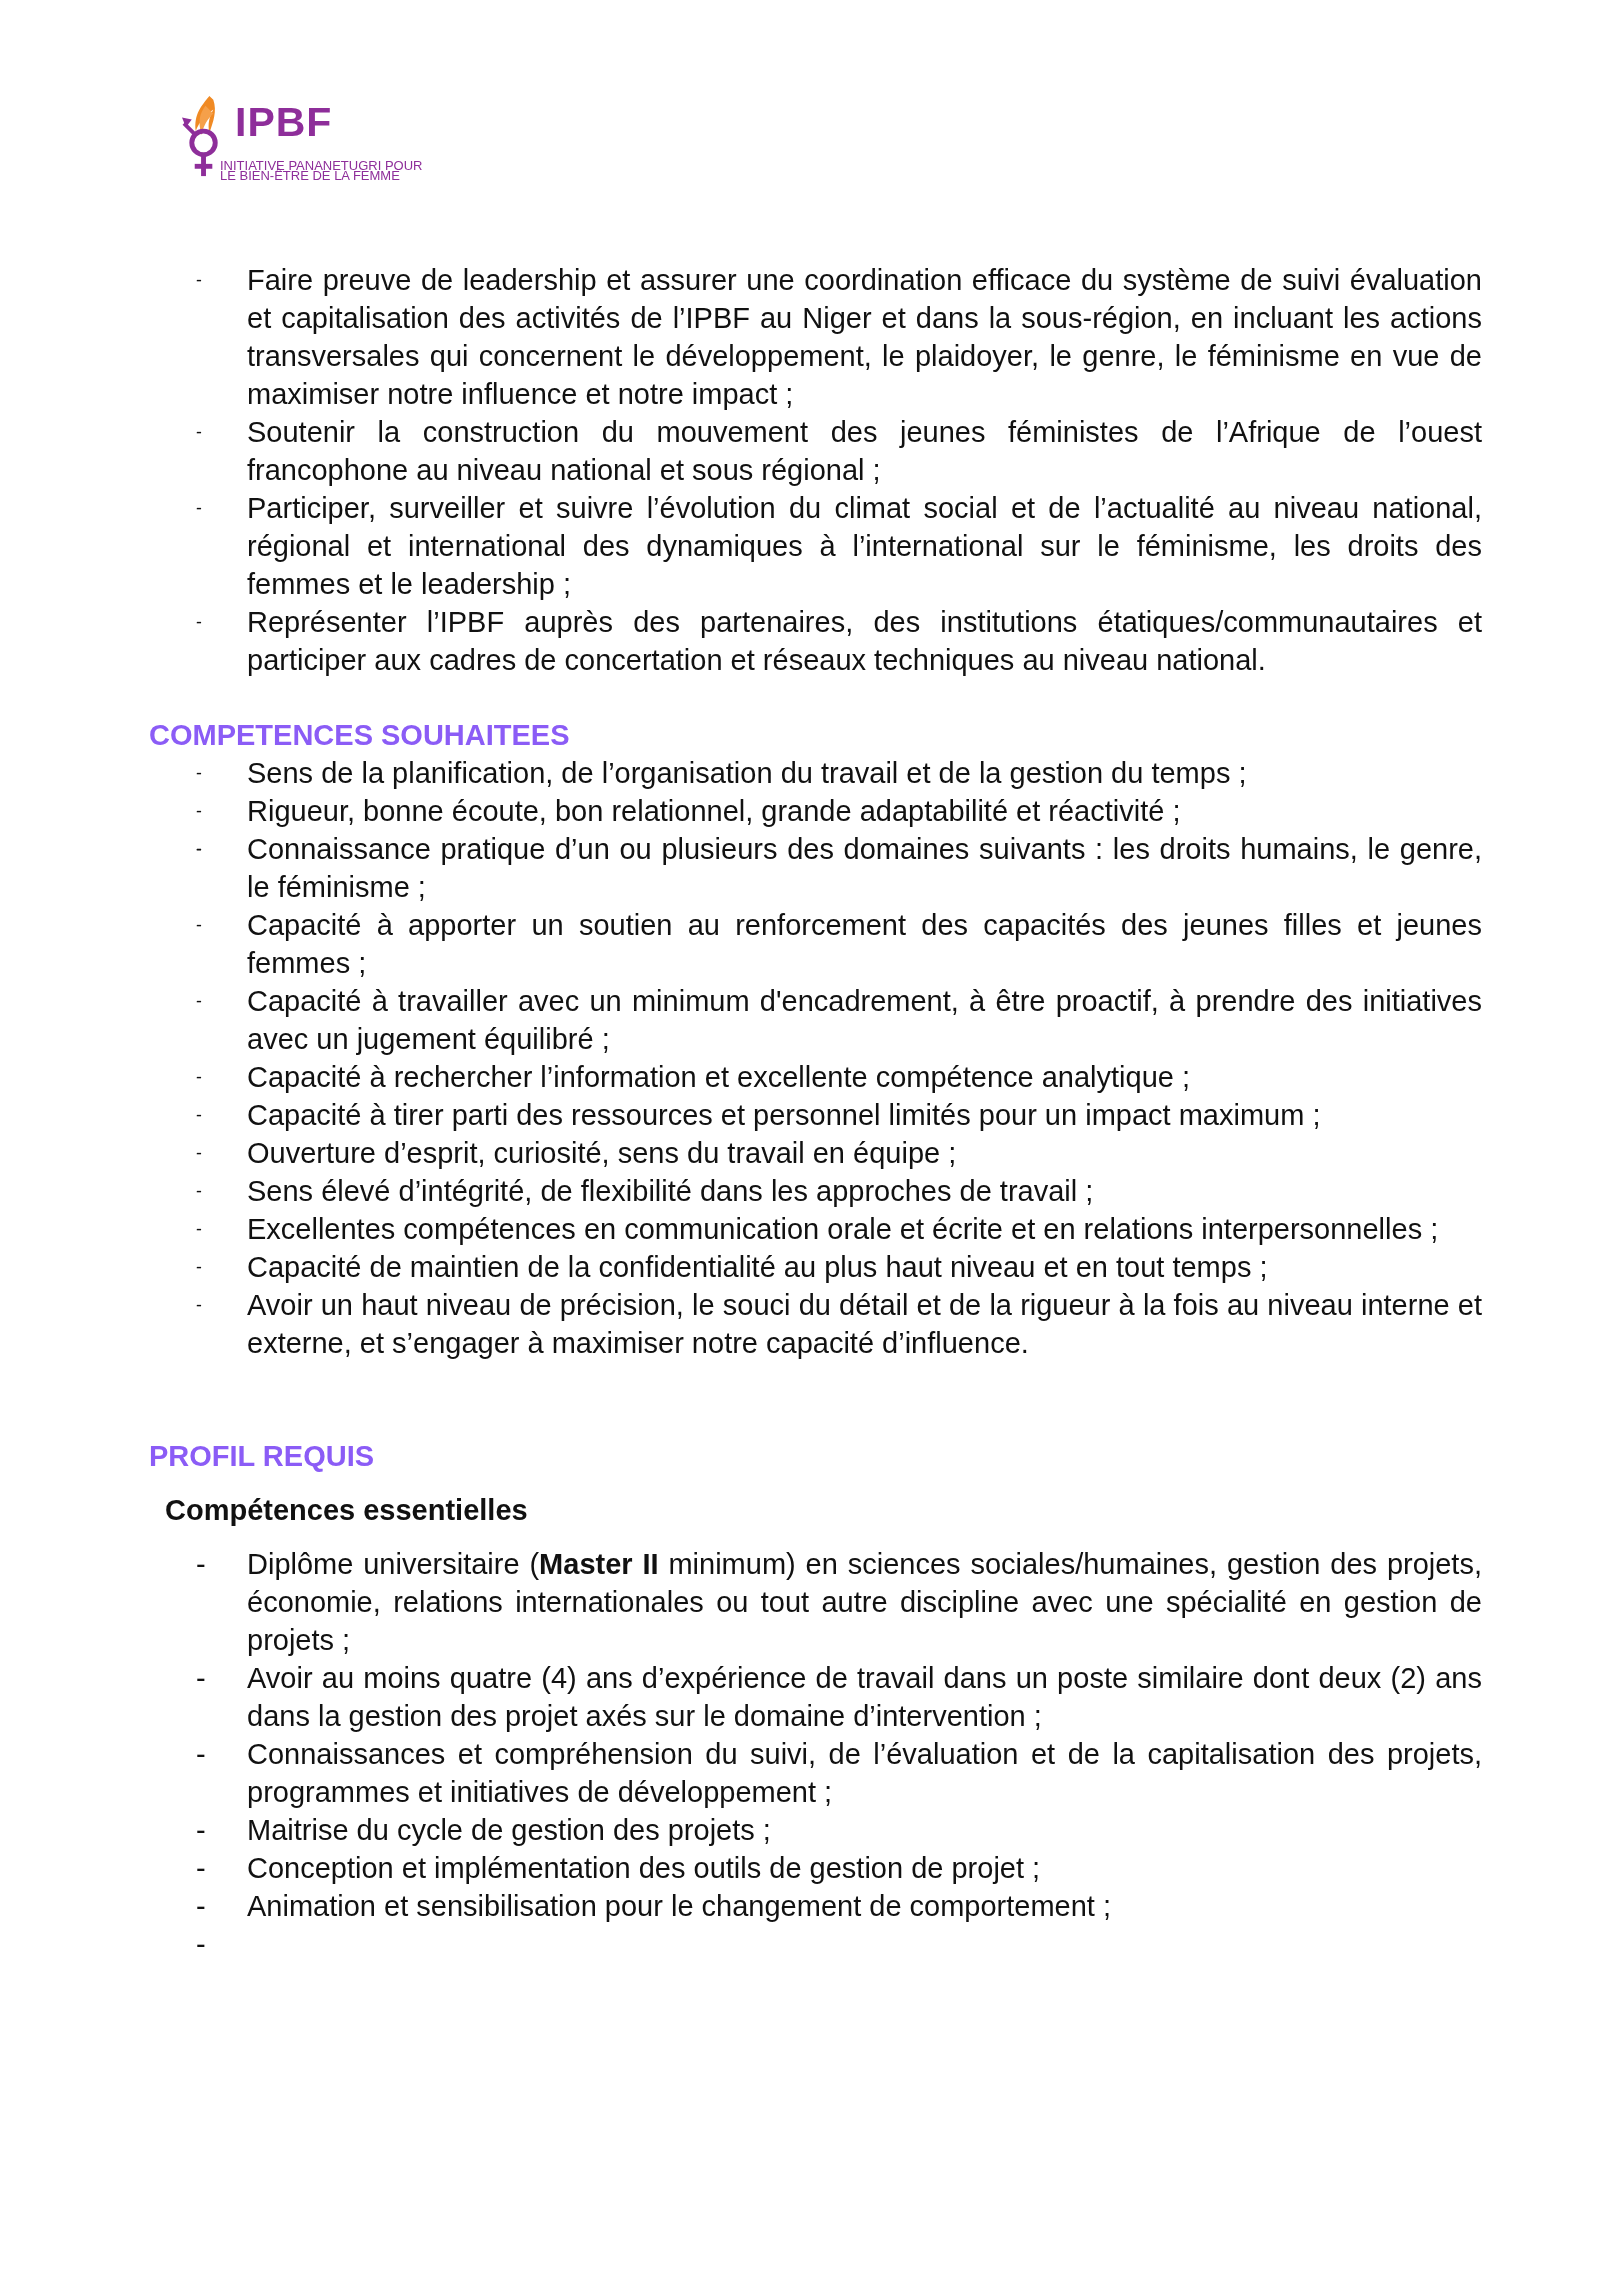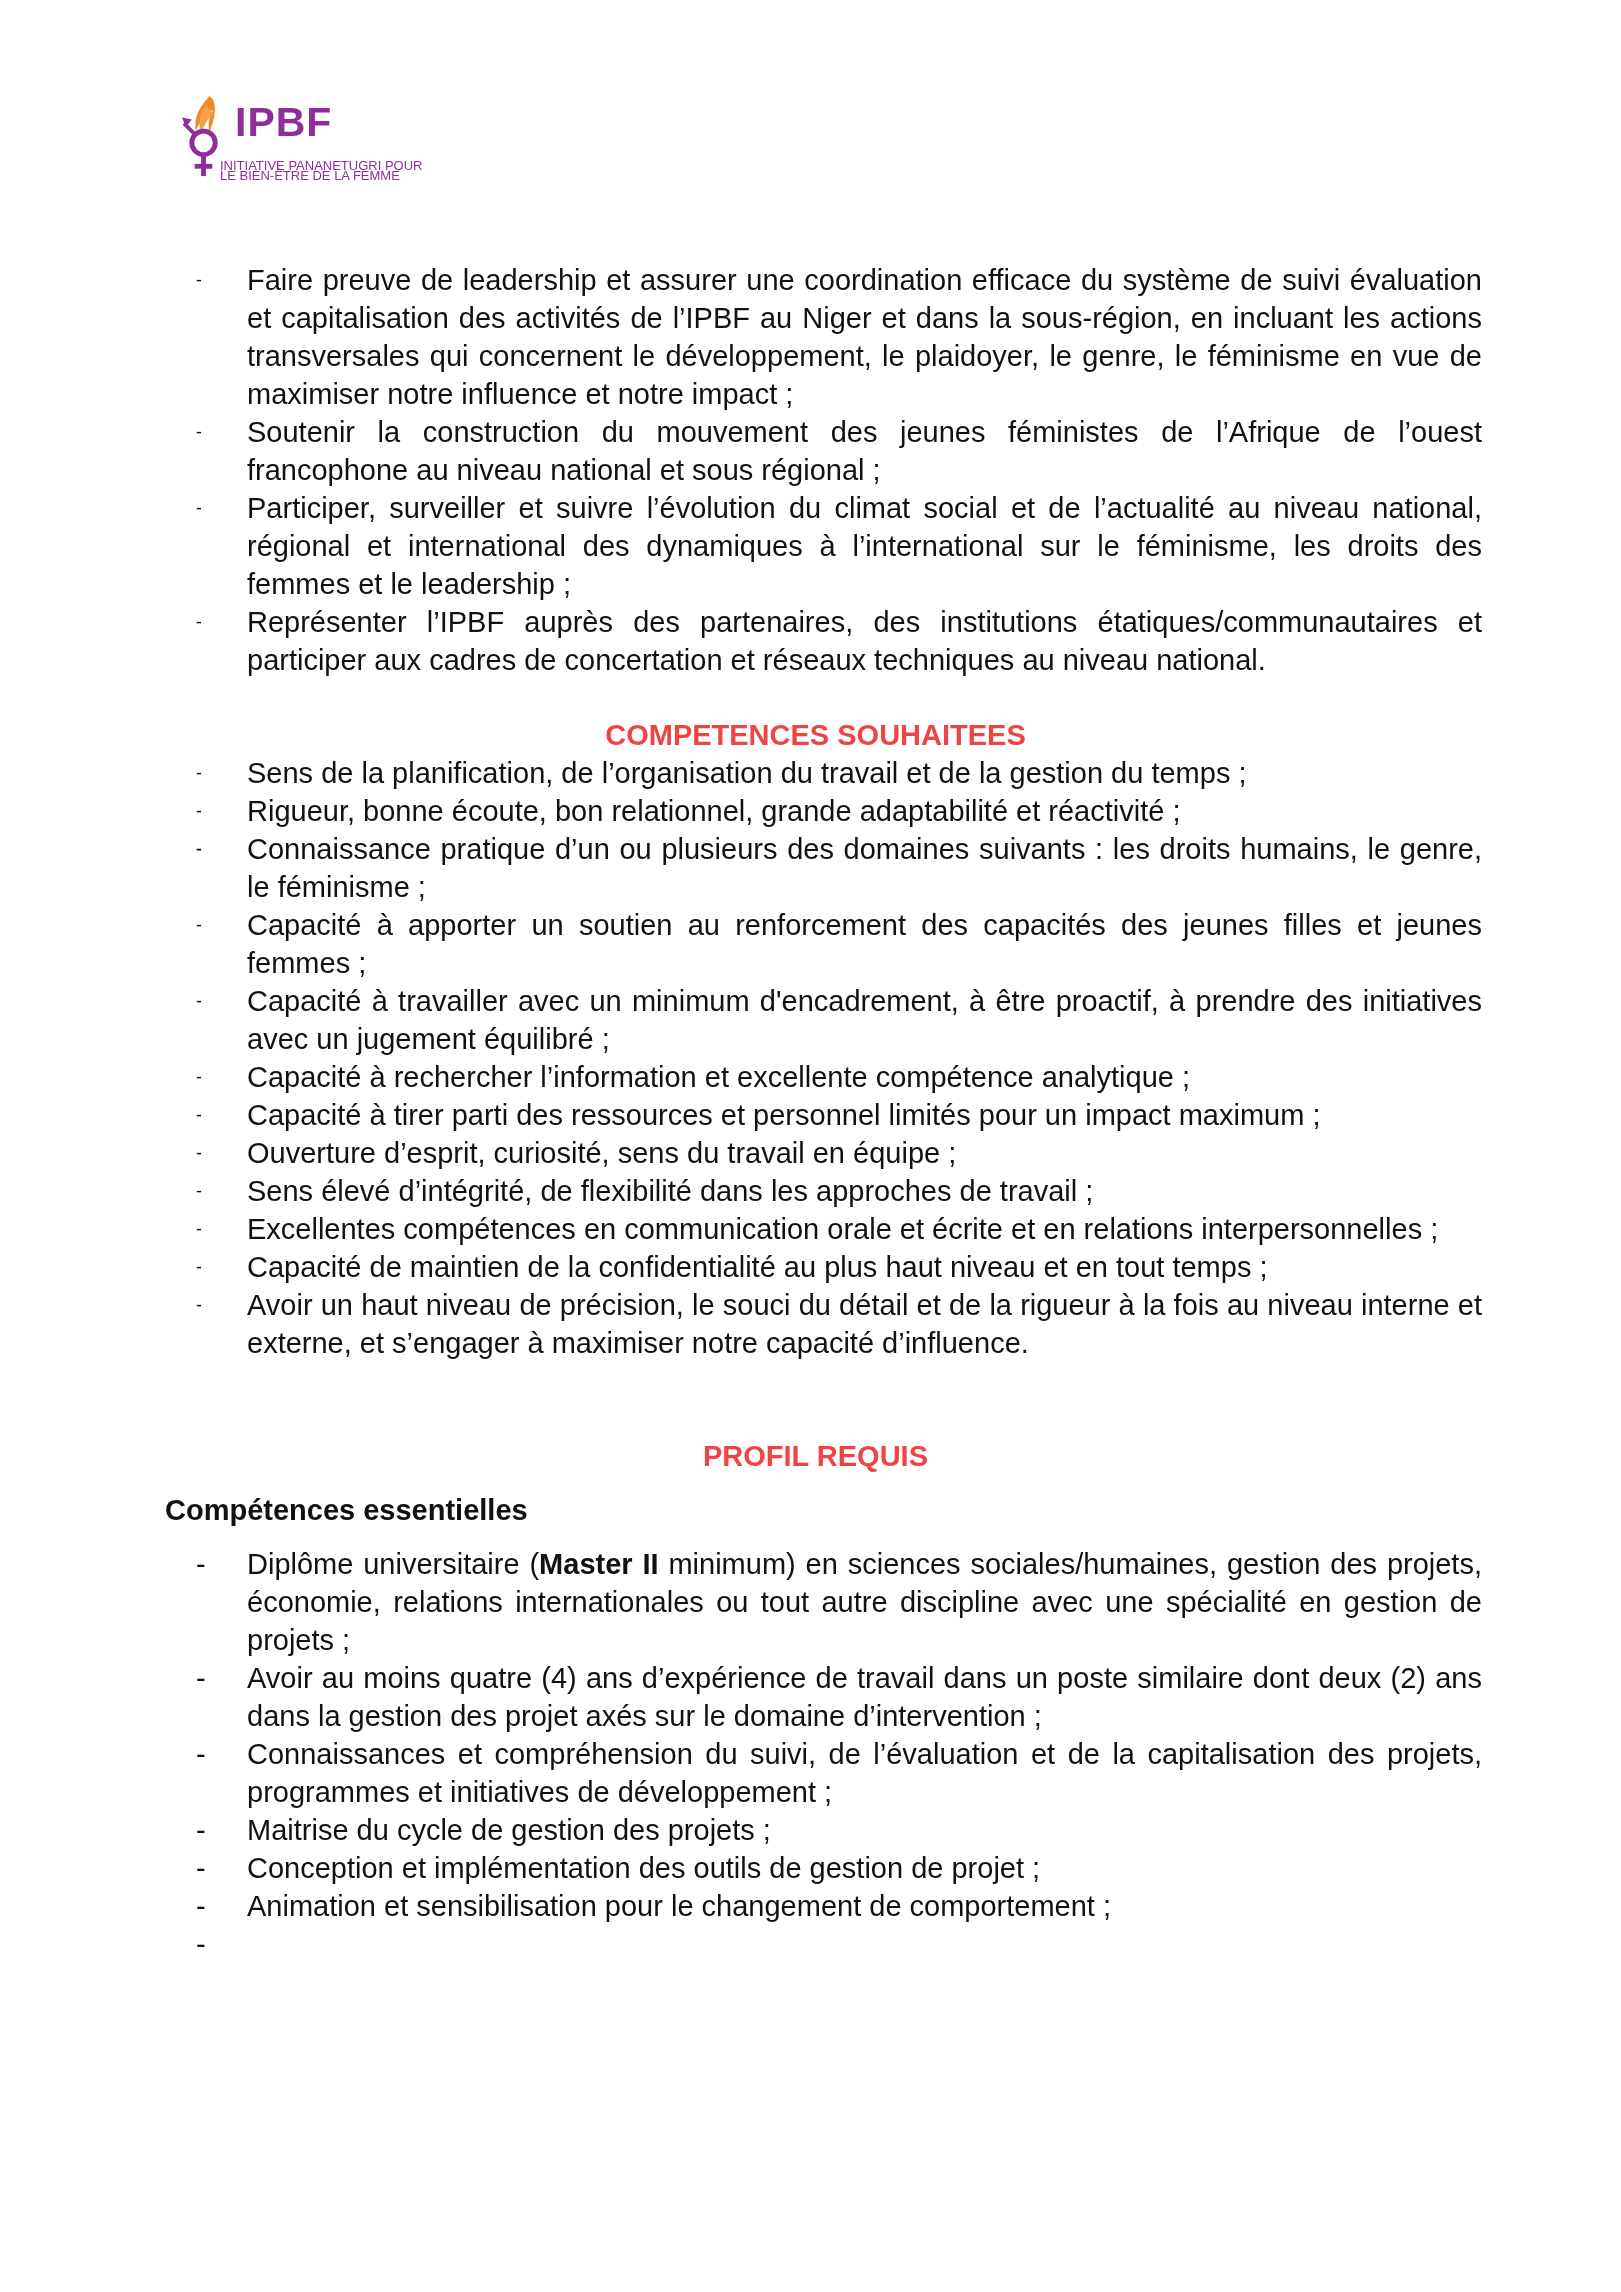--- a/index.html
+++ b/index.html
@@ -12,21 +12,21 @@
   .logo-sub { position: absolute; left: 40px; font-size: 13px; color: #8e2e9a; line-height: 1; white-space: nowrap; }
   .logo-sub.l1 { top: 67px; }
   .logo-sub.l2 { top: 77px; }
 
   .content { position: absolute; left: 149px; top: 261px; width: 1333px; }
   .content, .content * { font-size: 29px; line-height: 38px; }
   ul.dash { list-style: none; margin: 0; padding: 0 0 0 98px; }
   ul.dash li { position: relative; text-align: justify; text-align-last: left; }
   ul.dash li .bullet { position: absolute; left: -51px; top: 0; width: 19.6px; text-align: left; }
   ul.dash.small li .bullet { font-size: 17.6px; }
-  .heading { color: #ef4444; font-weight: bold; margin: 0; text-align: center; }
+  .heading { color: #8b5cf6; font-weight: bold; margin: 0; }
   .subheading { font-weight: bold; margin: 16px; }
   .gap1 { height: 37px; }
   .gap2 { height: 75px; }
   b { font-weight: bold; }
 </style>
 </head>
 <body>
 
 <div class="logo">
   <svg class="logo-mark" viewBox="0 0 50 90">

